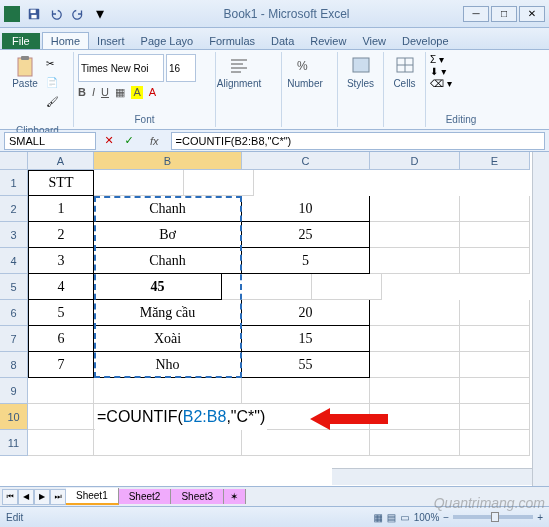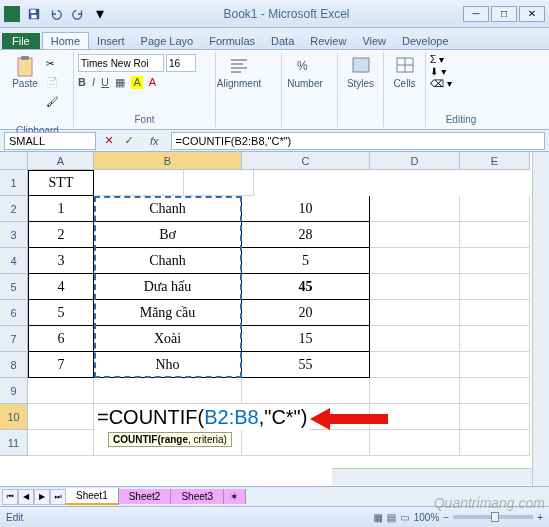--- a/index.html
+++ b/index.html
@@ -21,21 +21,21 @@
   
   .ribbon { height: 80px; background: #f5f9fd; border-bottom: 1px solid #9fb8d8; display: flex; padding: 2px; }
   .rib-group { border-right: 1px solid #c8d8ea; padding: 2px 4px; display: flex; flex-direction: column; justify-content: space-between; font-size: 10px; }
   .rib-label { text-align: center; color: #4a6a8f; font-size: 10px; margin-top: 15px; }
   .rib-body { display: flex; gap: 2px; flex: 1; }
   .rib-big { display: flex; flex-direction: column; align-items: center; width: 38px; }
   .rib-big svg { width: 24px; height: 24px; }
   .rib-big span { font-size: 10px; color: #3a5a7f; }
   .rib-small { display: flex; flex-direction: column; gap: 1px; }
   .rib-small div { font-size: 10px; height: 18px; display: flex; align-items: center; }
-  .font-combo { border: 1px solid #b0c4de; background: #fff; font-size: 10px; height: 18px; padding: 0 2px; }
+  .font-combo { border: 1px solid #b0c4de; background: #fff; font-size: 10px; height: 28px; padding: 0 2px; }
   
   .namebox-row { height: 22px; background: #e8f0fa; border-bottom: 1px solid #9fb8d8; display: flex; align-items: center; }
   .namebox { width: 92px; background: #fff; border: 1px solid #9fb8d8; height: 18px; margin: 0 4px; font-size: 11px; padding: 0 4px; display: flex; align-items: center; }
   .fx-btns { display: flex; gap: 2px; }
   .fx-btn { width: 18px; height: 18px; display: flex; align-items: center; justify-content: center; font-size: 11px; color: #666; border: 1px solid transparent; }
   .fx-btn.cancel { color: #c00; }
   .fx-btn.confirm { color: #080; }
   .fx-label { font-style: italic; font-size: 11px; color: #555; margin: 0 12px; }
   .formula-bar { flex: 1; background: #fff; border: 1px solid #9fb8d8; height: 18px; margin-right: 4px; font-size: 11px; padding: 0 4px; display: flex; align-items: center; }
   
@@ -45,21 +45,21 @@
   .col-h { background: #e8eef6; border-right: 1px solid #b0c4de; border-bottom: 1px solid #b0c4de; text-align: center; font-size: 11px; color: #3a5a7f; display: flex; align-items: center; justify-content: center; }
   .col-h.active { background: #f6d78a; }
   .row-headers { position: absolute; left: 0; top: 18px; width: 28px; }
   .row-h { background: #e8eef6; border-right: 1px solid #b0c4de; border-bottom: 1px solid #b0c4de; text-align: center; font-size: 11px; color: #3a5a7f; height: 26px; display: flex; align-items: center; justify-content: center; }
   .row-h.active { background: #f6d78a; }
   .cells { position: absolute; left: 28px; top: 18px; }
   .cell-row { display: flex; height: 26px; }
   .cell { border-right: 1px solid #d4d4d4; border-bottom: 1px solid #d4d4d4; font-size: 14px; font-family: "Times New Roman", serif; display: flex; align-items: center; justify-content: center; background: #fff; }
   
   .marching { position: absolute; border: 2px dashed #2a6dbb; pointer-events: none; }
-  .formula-overlay { position: absolute; font-family: "Times New Roman", serif; font-size: 20px; background: #fff; white-space: nowrap; padding: 0 2px; display: flex; align-items: center; }
+  .formula-overlay { position: absolute; font-family: "Times New Roman", serif; font-size: 16px; background: #fff; white-space: nowrap; padding: 0 2px; display: flex; align-items: center; }
   .tooltip { position: absolute; background: #ffffe1; border: 1px solid #999; font-size: 10px; padding: 1px 4px; font-family: Tahoma, sans-serif; }
   .tooltip b { font-weight: bold; }
   .arrow { position: absolute; }
   
   .sheet-tabs { position: absolute; bottom: 21px; left: 0; right: 0; height: 20px; background: #e8eef6; border-top: 1px solid #9fb8d8; display: flex; align-items: center; font-size: 10px; }
   .nav-btns { display: flex; margin-left: 2px; }
   .nav-btn { width: 16px; height: 16px; border: 1px solid #b0c4de; background: #f0f4fa; display: flex; align-items: center; justify-content: center; font-size: 8px; }
   .sheet-tab { padding: 2px 10px; border-right: 1px solid #999; background: #f0abfc; }
   .sheet-tab.active { background: #fff; border-bottom: 2px solid #f6a623; }
   
@@ -254,34 +254,33 @@
       <div class="cell-row">
         <div class="cell" style="width: 66px; border-left: 1px solid rgb(0, 0, 0); border-right: 1px solid rgb(0, 0, 0); border-bottom: 1px solid rgb(0, 0, 0);">1</div>
         <div class="cell" style="width: 148px; border-right: 1px solid rgb(0, 0, 0); border-bottom: 1px solid rgb(0, 0, 0);">Chanh</div>
         <div class="cell" style="width: 128px; border-right: 1px solid rgb(0, 0, 0); border-bottom: 1px solid rgb(0, 0, 0);">10</div>
         <div class="cell" style="width: 90px;"></div>
         <div class="cell" style="width: 70px;"></div>
       </div>
       <div class="cell-row">
         <div class="cell" style="width: 66px; border-left: 1px solid rgb(0, 0, 0); border-right: 1px solid rgb(0, 0, 0); border-bottom: 1px solid rgb(0, 0, 0);">2</div>
         <div class="cell" style="width: 148px; border-right: 1px solid rgb(0, 0, 0); border-bottom: 1px solid rgb(0, 0, 0);">Bơ</div>
-        <div class="cell" style="width: 128px; border-right: 1px solid rgb(0, 0, 0); border-bottom: 1px solid rgb(0, 0, 0);">28</div>
+        <div class="cell" style="width: 128px; border-right: 1px solid rgb(0, 0, 0); border-bottom: 1px solid rgb(0, 0, 0);">25</div>
         <div class="cell" style="width: 90px;"></div>
         <div class="cell" style="width: 70px;"></div>
       </div>
       <div class="cell-row">
         <div class="cell" style="width: 66px; border-left: 1px solid rgb(0, 0, 0); border-right: 1px solid rgb(0, 0, 0); border-bottom: 1px solid rgb(0, 0, 0);">3</div>
         <div class="cell" style="width: 148px; border-right: 1px solid rgb(0, 0, 0); border-bottom: 1px solid rgb(0, 0, 0);">Chanh</div>
         <div class="cell" style="width: 128px; border-right: 1px solid rgb(0, 0, 0); border-bottom: 1px solid rgb(0, 0, 0);">5</div>
         <div class="cell" style="width: 90px;"></div>
         <div class="cell" style="width: 70px;"></div>
       </div>
       <div class="cell-row">
         <div class="cell" style="width: 66px; border-left: 1px solid rgb(0, 0, 0); border-right: 1px solid rgb(0, 0, 0); border-bottom: 1px solid rgb(0, 0, 0);">4</div>
-        <div class="cell" style="width: 148px; border-right: 1px solid rgb(0, 0, 0); border-bottom: 1px solid rgb(0, 0, 0);">Dưa hấu</div>
         <div class="cell" style="width: 128px; border-right: 1px solid rgb(0, 0, 0); border-bottom: 1px solid rgb(0, 0, 0); font-weight: bold;">45</div>
         <div class="cell" style="width: 90px;"></div>
         <div class="cell" style="width: 70px;"></div>
       </div>
       <div class="cell-row">
         <div class="cell" style="width: 66px; border-left: 1px solid rgb(0, 0, 0); border-right: 1px solid rgb(0, 0, 0); border-bottom: 1px solid rgb(0, 0, 0);">5</div>
         <div class="cell" style="width: 148px; border-right: 1px solid rgb(0, 0, 0); border-bottom: 1px solid rgb(0, 0, 0);">Măng cầu</div>
         <div class="cell" style="width: 128px; border-right: 1px solid rgb(0, 0, 0); border-bottom: 1px solid rgb(0, 0, 0);">20</div>
         <div class="cell" style="width: 90px;"></div>
         <div class="cell" style="width: 70px;"></div>
@@ -325,23 +324,20 @@
 
   <div class="marching" style="left:94px;top:44px;width:148px;height:182px"></div>
 
   <div class="formula-overlay" style="left:95px;top:252px;height:26px">
     <span>=COUNT</span>
       <span>IF(</span>
       <span style="color:#0070c0">B2:B8</span>
       <span>,"C*")</span>
   </div>
 
-  <div class="tooltip" style="left:108px;top:280px">
-    <b>COUNTIF(</b><b>range</b><span>, criteria)</span>
-  </div>
 
   <svg class="arrow" style="left:310px;top:254px" width="80" height="26">
     <polygon points="0,13 20,2 20,8 78,8 78,18 20,18 20,24" fill="#e8140c"></polygon>
   </svg>
 </div>
 
 <div class="scrollbar-v"></div>
 
 <div class="sheet-tabs">
   <div class="nav-btns">

